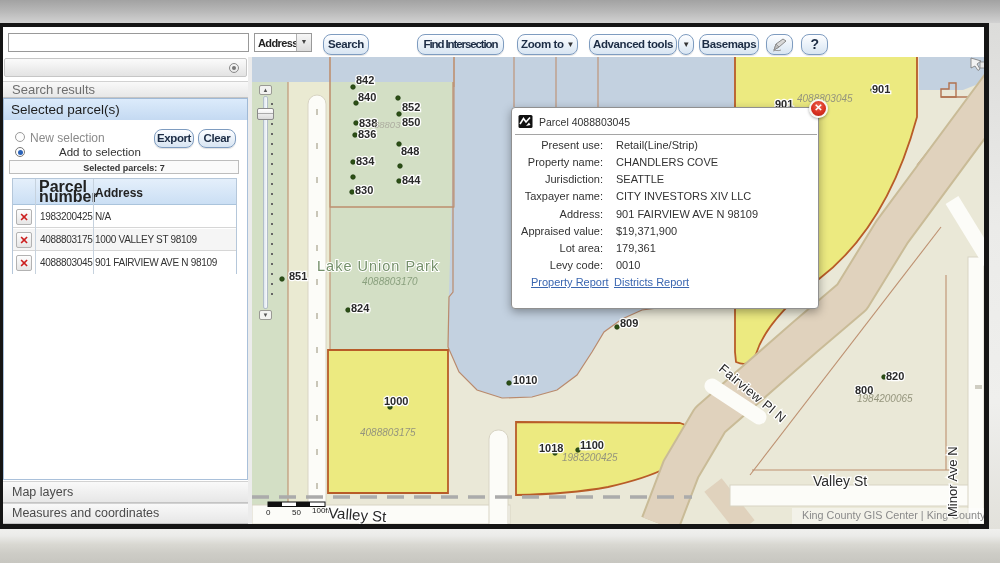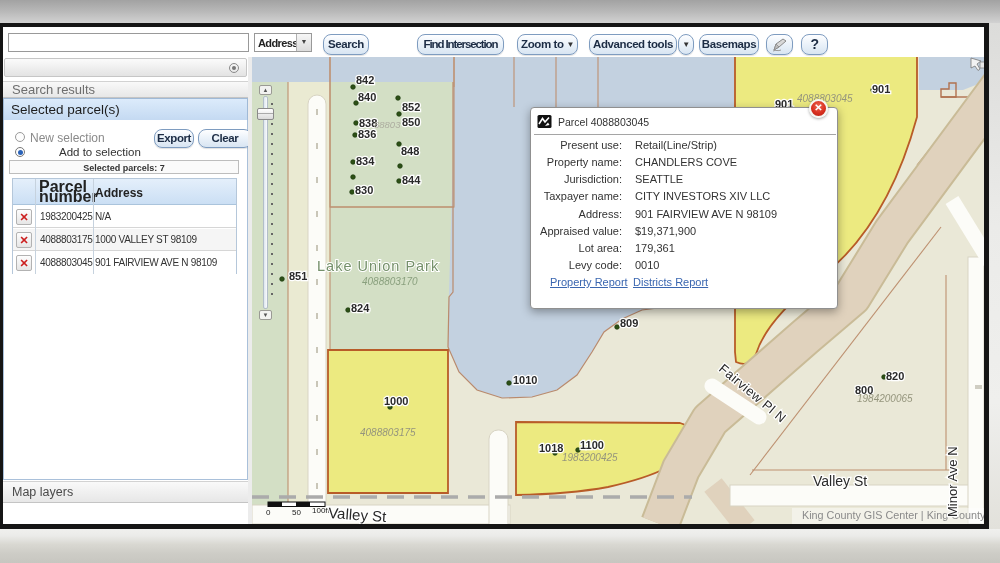--- a/index.html
+++ b/index.html
@@ -18,21 +18,21 @@
 .btn { position:absolute; top:34px; height:21px; border:1px solid #7e9cc0; border-radius:8px;
   background:linear-gradient(180deg,#fefeff 0%,#ecf3fa 45%,#d8e5f2 100%);
   color:#1c2c44; font-weight:bold; font-size:11.5px; letter-spacing:-0.4px; line-height:19px; text-align:center;
   white-space:nowrap; overflow:hidden; box-shadow:0 1px 1px rgba(0,0,0,0.12); }
 .carat { font-size:8px; position:relative; top:-1px; color:#333; }
 
 .sbar { position:absolute; left:3px; width:245px; font-size:12.5px; }
 .graybar { background:linear-gradient(180deg,#f9f9f9,#e7e7e7); border-top:1px solid #d2d2d2; border-bottom:1px solid #c4c4c4; color:#6e6e6e; }
 
 #popup { position:absolute; left:511px; top:107px; width:308px; height:202px; background:#fff;
-  border:1px solid #909090; border-radius:4px; box-shadow:0 3px 10px rgba(0,0,0,0.35);margin-left:19px; }
+  border:1px solid #909090; border-radius:4px; box-shadow:0 3px 10px rgba(0,0,0,0.35); }
 .prow { position:absolute; font-size:11px; color:#333; white-space:nowrap; }
 .plab { left:6px; width:85px; text-align:right; }
 .pval { left:104px; }
 a.plink { color:#3a66b0; text-decoration:underline; font-size:11px; position:absolute; }
 .xbtn { position:absolute; left:3px; width:16px; height:16px; border:1px solid #b2b2b2; border-radius:2px;
   background:linear-gradient(180deg,#fdfdfd,#e6e6e6); color:#cc2020; font-weight:bold; font-size:11px;
   line-height:14px; text-align:center; }
 .zbtn { position:absolute; width:14px; height:13px; background:#f2f2f0; border:1px solid #9a9a94;
   border-radius:2px; font-size:6px; color:#555; text-align:center; line-height:11px; }
 .tick { position:absolute; width:2px; height:2px; background:#666; left:271px; }
@@ -66,21 +66,21 @@
   <div class="sbar" style="left:4px; top:58px; width:243px; height:19px; background:linear-gradient(180deg,#fbfbfb,#e3e3e3); border:1px solid #c6c6c6; border-radius:2px;">
     <span style="position:absolute; right:7px; top:4px; width:10px; height:10px; border:1px solid #8a8a8a; border-radius:50%;"></span>
     <span style="position:absolute; right:10px; top:7px; width:4px; height:4px; background:#777; border-radius:50%;"></span>
   </div>
   <div class="sbar graybar" style="top:81px; height:17px; line-height:15px; padding-left:9px; font-size:13px;">Search results</div>
   <div class="sbar" style="top:98px; height:25px; line-height:21px; padding-left:7px; font-size:13.5px; background:linear-gradient(180deg,#dcebfb,#c2d8f1); border:1px solid #9fb9d6; color:#1c1c1c;">Selected parcel(s)</div>
   <div id="sidepanel" style="position:absolute; left:3px; top:120px; width:245px; height:360px; background:#fff; border:1px solid #a9c0da; border-top:none;"></div>
   <span style="position:absolute; left:15px; top:132px; width:10px; height:10px; border:1px solid #9a9a9a; border-radius:50%; background:#fdfdfd;"></span>
   <span style="position:absolute; left:30px; top:131px; font-size:12px; color:#8a8a8a;text-align:right;">New selection</span>
   <div class="btn" style="left:154px; top:129px; width:40px; height:19px; line-height:17px; font-size:11.5px;">Export</div>
-  <div class="btn" style="left:198px; top:129px; width:54px; height:19px; line-height:17px; font-size:11.5px;">Clear</div>
+  <div class="btn" style="left:198px; top:129px; width:38px; height:19px; line-height:17px; font-size:11.5px;">Clear</div>
   <span style="position:absolute; left:15px; top:147px; width:10px; height:10px; border:1px solid #777; border-radius:50%; background:#fdfdfd;"></span>
   <span style="position:absolute; left:17.5px; top:149.5px; width:5px; height:5px; background:#2a62b8; border-radius:50%;"></span>
   <span style="position:absolute; left:30px; top:146px; font-size:11.5px; color:#333;margin-left:29px;">Add to selection</span>
   <div style="position:absolute; left:9px; top:160px; width:230px; height:14px; border:1px solid #bdbdbd; background:#fafafa; font-size:9px; font-weight:bold; color:#333; text-align:center; line-height:14px;">Selected parcels: 7</div>
 
   <div style="position:absolute; left:12px; top:178px; width:225px; height:96px; border:1px solid #b5c7da;">
     <div style="position:absolute; left:0; top:0; width:223px; height:26px; background:linear-gradient(180deg,#e4effb,#cbdff4); border-bottom:1px solid #aac4dc;">
       <span style="position:absolute; left:26px; top:3px; font-size:16px; font-weight:bold; color:#222; line-height:10px;">Parcel<br>number</span>
       <span style="position:absolute; left:82px; top:7px; font-size:12px; font-weight:bold; color:#222;">Address</span>
     </div>
@@ -96,20 +96,21 @@
       <span style="position:absolute; left:27px; top:5px; font-size:10px; letter-spacing:-0.3px; color:#333;">4088803045</span>
       <span style="position:absolute; left:82px; top:5px; font-size:10px; letter-spacing:-0.3px; color:#333; white-space:nowrap;">901 FAIRVIEW AVE N 98109</span>
     </div>
     <div style="position:absolute; left:22px; top:0; width:1px; height:95px; background:#c6d2de;"></div>
     <div style="position:absolute; left:80px; top:0; width:1px; height:95px; background:#c6d2de;"></div>
     <div class="xbtn" style="top:30px;">✕</div>
     <div class="xbtn" style="top:53px;">✕</div>
     <div class="xbtn" style="top:76px;">✕</div>
   </div>
   <div class="sbar graybar" style="top:481px; height:22px; line-height:20px; padding-left:9px; color:#4a4a4a;">Map layers</div>
+  <div class="sbar graybar" style="top:503px; height:21px; line-height:19px; padding-left:9px; color:#4a4a4a;">Measures and coordinates</div>
   <div style="position:absolute; left:248px; top:57px; width:4px; height:467px; background:#ececec;"></div>
 
   <div id="map" style="position:absolute; left:252px; top:57px; width:732px; height:467px; overflow:hidden; background:#eae8d7;">
   <svg width="732" height="467" viewBox="0 0 732 467">
     <rect width="732" height="467" fill="#eae8d7"></rect>
 
     <rect x="0" y="25" width="36" height="423" fill="#d3dfc5"></rect>
     <rect x="36" y="25" width="42" height="423" fill="#eaead2"></rect>
     <rect x="78" y="25" width="124" height="268" fill="#d3dfc5"></rect>
 

